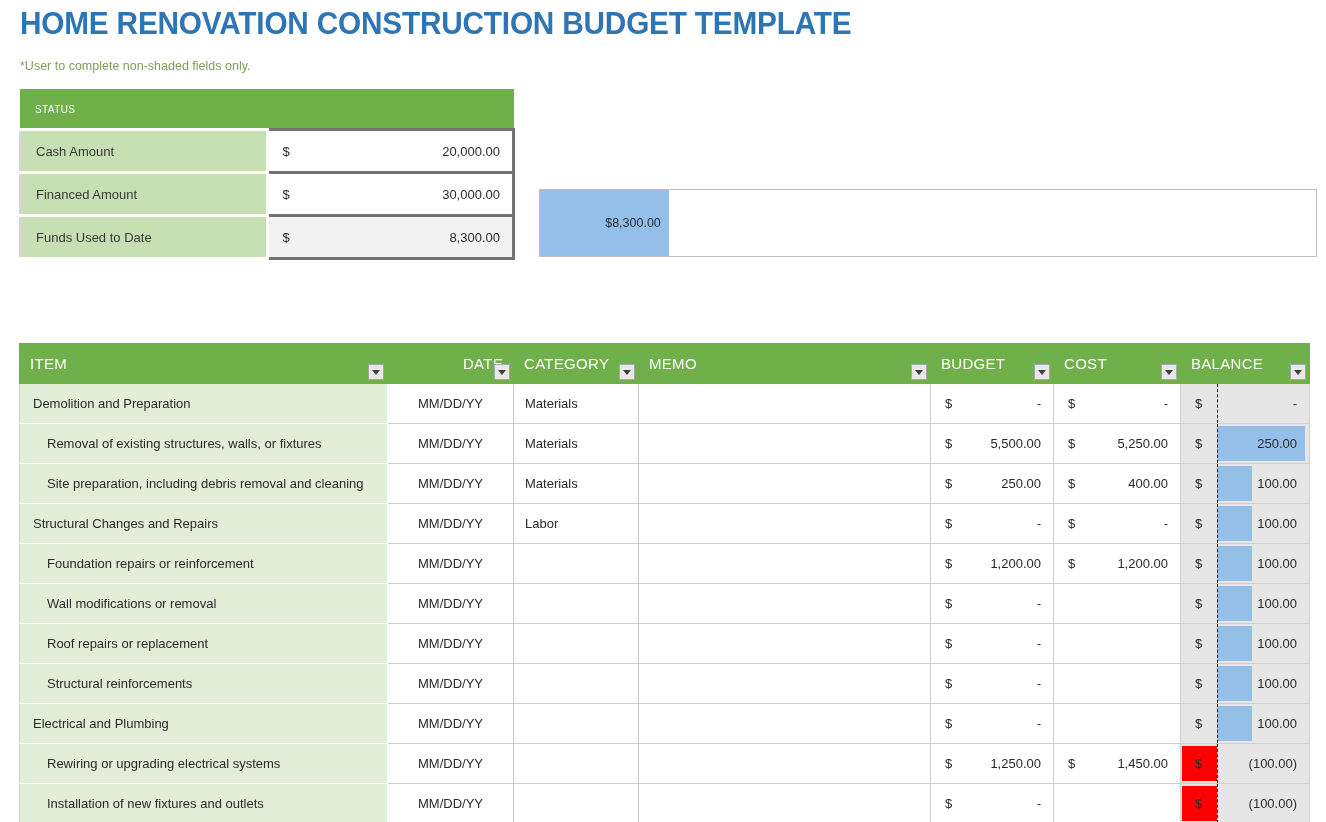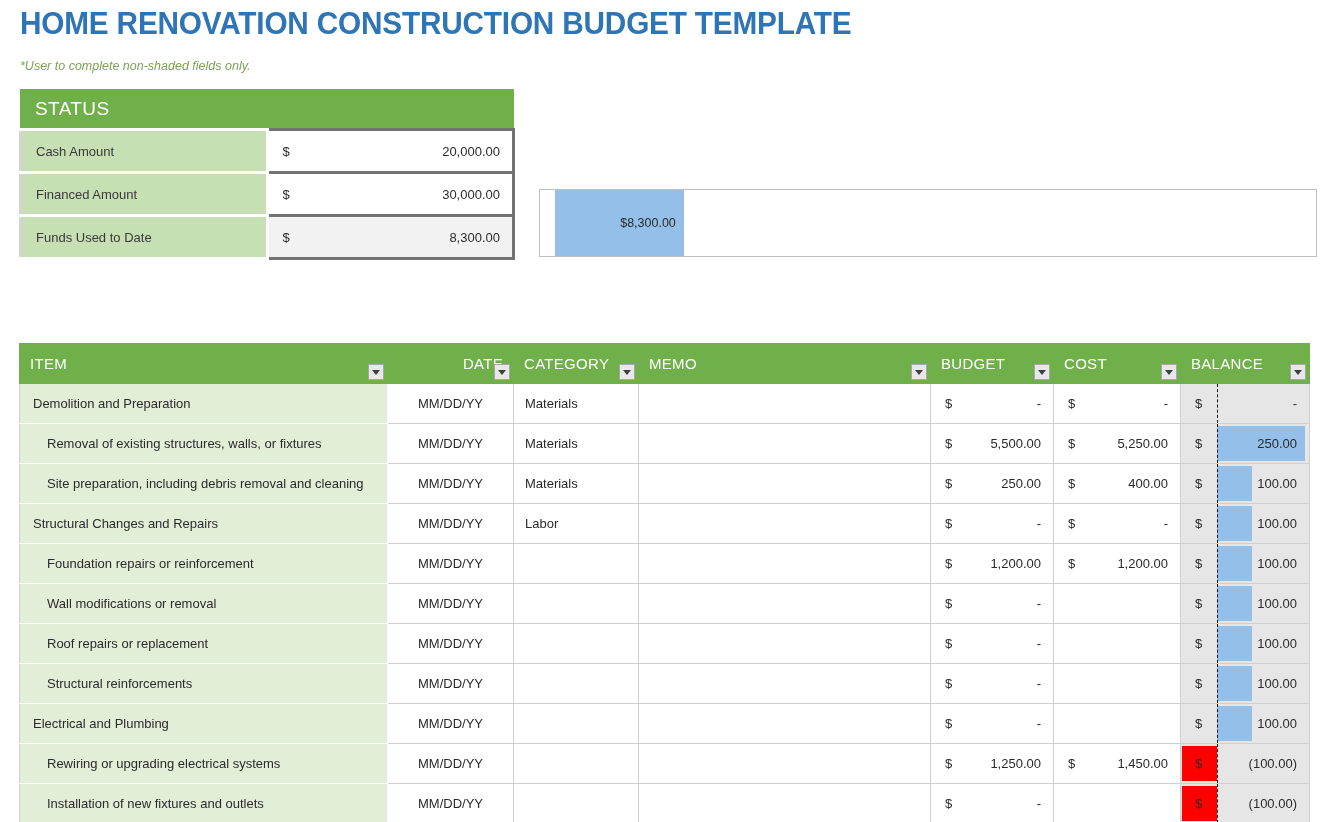--- a/index.html
+++ b/index.html
@@ -27,21 +27,20 @@
     letter-spacing: -0.2px;
     transform: scaleX(0.96);
     transform-origin: left center;
     white-space: nowrap;
   }
   #page-subtitle {
     position: absolute;
     left: 20px;
     top: 59px;
     font-size: 12.5px;
-    font-style: italic;
     color: #7ba05b;
     white-space: nowrap;
   }
 
   
   #status-table {
     position: absolute;
     left: 19px;
     top: 89px;
     width: 496px;
@@ -51,21 +50,21 @@
   #status-table td {
     height: 40px;
     padding: 0 14px;
     font-size: 13px;
     border: 3px solid #737373;
     vertical-align: middle;
   }
   #status-table .status-head {
     background: #6fb04a;
     color: #ffffff;
-    font-size: 19px;
+    font-size: 10px;
     letter-spacing: 0.4px;
     border: 1px solid #6fb04a;
     height: 38px;
   }
   #status-table .label-cell {
     background: #c6dfb3;
     color: #3a3a3a;
     border-color: #ffffff;
     border-left-color: #d4d4d4;
     width: 368px;
@@ -101,21 +100,20 @@
   }
   #funds-progress .fill {
     background: #93bfe8;
     display: flex;
     align-items: center;
     justify-content: flex-end;
     padding-right: 8px;
     box-sizing: border-box;
     font-size: 12.5px;
     color: #2b2b2b;
-    margin-left: 15px;
   }
 
   
   #budget-table {
     position: absolute;
     left: 19px;
     top: 343px;
     width: 1290px;
     border-collapse: collapse;
     table-layout: fixed;

